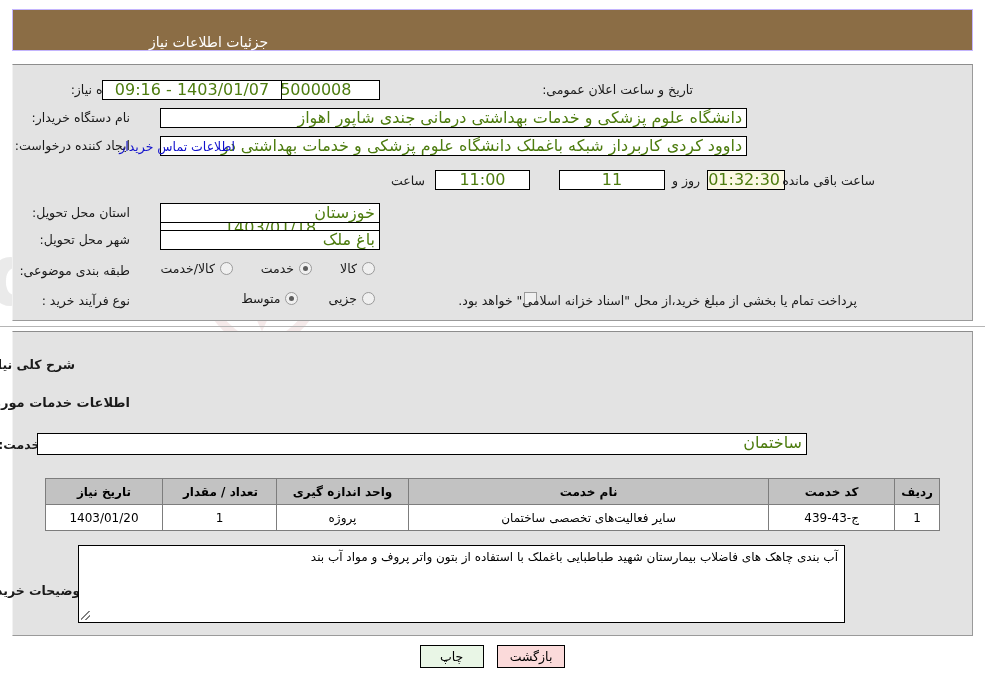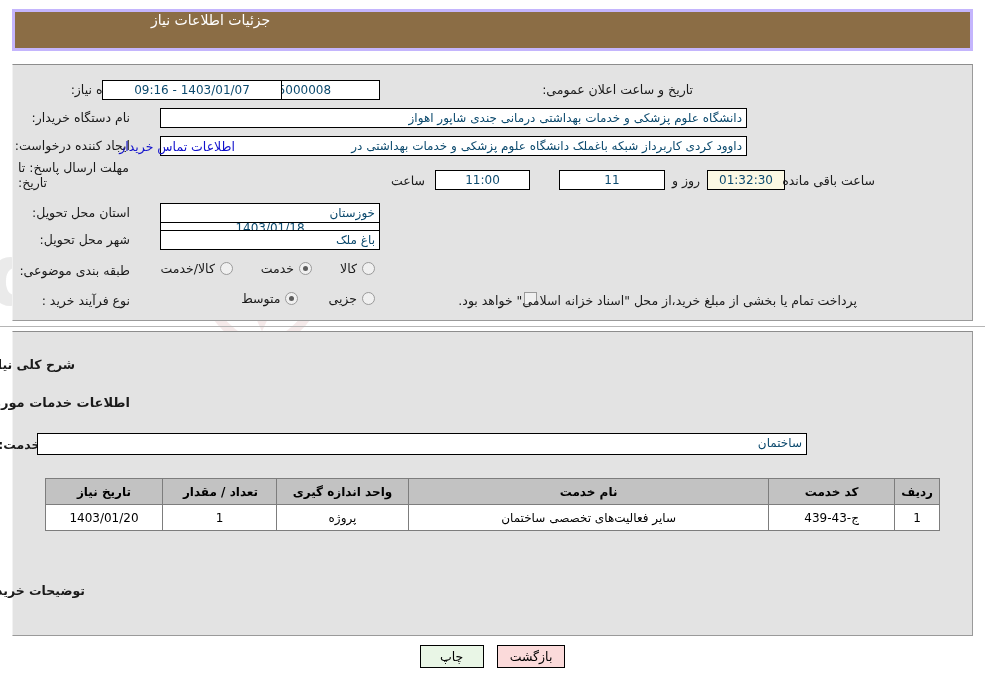--- a/index.html
+++ b/index.html
@@ -28,23 +28,23 @@
     opacity: 1;
     z-index: 1;
   }
 
   
   .header-bar {
     position: absolute;
     left: 12px; top: 9px;
     width: 961px; height: 42px;
     background: #8b6d45;
-    border: 3px solid #c4b5fd;
+    border: 1px solid #c4b5fd;
     display: flex;
-    align-items: flex-start;
+    align-items: flex-end;
     justify-content: flex-start;
     padding-left: 0;
     padding-right: 0;
     z-index: 3;
   }
   .header-title {
     color: #ffffff;
     font-size: 14px;
     margin-right: auto;
     margin-left: 136px;
@@ -77,22 +77,22 @@
     text-align: left;
     white-space: nowrap;
   }
   .lbl-b { font-weight: bold; }
 
   .fld {
     background: #ffffff;
     border: 1px solid #000000;
     height: 20px;
     line-height: 18px;
-    font-size: 12px;
-    color: #0c4a6e;
+    font-size: 16px;
+    color: #4d7c0f;
     padding: 0 4px;
     text-align: center;
     overflow: hidden;
     white-space: nowrap;
     direction: rtl;
   }
   .fld.rtl-text { text-align: right; }
   .fld.yellowish { background: #fbf8e3; }
 
   
@@ -253,24 +253,20 @@
     <span class="lbl">نام دستگاه خریدار:</span>
   </div>
   <div class="fld rtl-text" style="position:absolute; right:238px; top:108px; width:587px; z-index:5;padding-left:26px;">دانشگاه علوم پزشکی و خدمات بهداشتی درمانی جندی شاپور اهواز</div>
 
   <div class="row" style="right:855px; top:138px; z-index:5;">
     <span class="lbl">ایجاد کننده درخواست:</span>
   </div>
   <div class="fld rtl-text" style="position:absolute; right:238px; top:136px; width:587px; z-index:5;">داوود کردی کاربرداز شبکه باغملک دانشگاه علوم پزشکی و خدمات بهداشتی در</div>
   <a class="link" style="position:absolute; right:750px; left:118px; top:139px; z-index:6;">اطلاعات تماس خریدار</a>
 
-  <div class="row" style="right:855px; top:160px; z-index:5; display:block; text-align:left; width:112px;">
-    <div class="lbl">مهلت ارسال پاسخ: تا</div>
-    <div class="lbl">تاریخ:</div>
-  </div>
   <div class="fld" style="position:absolute; right:605px; top:170px; width:220px; z-index:5;margin-top:48px;">1403/01/18</div>
   <span class="lbl" style="position:absolute; right:560px; top:173px; z-index:5;font-family:Liberation Serif, serif;">ساعت</span>
   <div class="fld" style="position:absolute; right:455px; top:170px; width:95px; z-index:5;">11:00</div>
   <div class="fld" style="position:absolute; right:320px; top:170px; width:106px; z-index:5;">11</div>
   <span class="lbl" style="position:absolute; right:285px; top:173px; z-index:5;">روز و</span>
   <div class="fld yellowish" style="position:absolute; right:200px; top:170px; width:78px; z-index:5;">01:32:30</div>
   <span class="lbl" style="position:absolute; right:110px; top:173px; z-index:5;">ساعت باقی مانده</span>
 
   <div class="row" style="right:855px; top:205px; z-index:5;">
     <span class="lbl">استان محل تحویل:</span>
@@ -340,19 +336,20 @@
         <td>ج-43-439</td>
         <td>سایر فعالیت‌های تخصصی ساختمان</td>
         <td>پروژه</td>
         <td>1</td>
         <td>1403/01/20</td>
       </tr>
     </tbody>
   </table>
 
   <span class="lbl lbl-b" style="position:absolute; right:900px; top:583px; z-index:5;">توضیحات خریدار:</span>
+  <div class="ta" style="position:absolute; right:140px; left:78px; top:545px; height:78px; z-index:5;">آب بندی چاهک های فاضلاب بیمارستان شهید طباطبایی باغملک با استفاده از بتون واتر پروف و مواد آب بند</div>
 
   <div class="footer">
     <div class="btn btn-back">بازگشت</div>
     <div class="btn btn-print">چاپ</div>
   </div>
 
 </div>
 
 </body></html>

